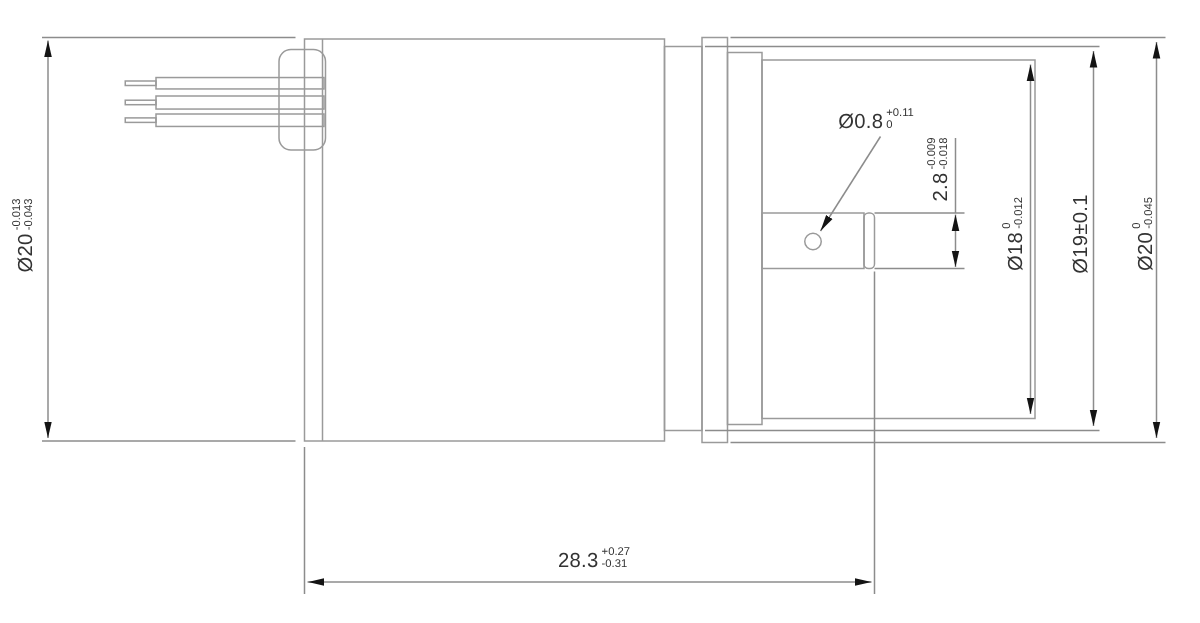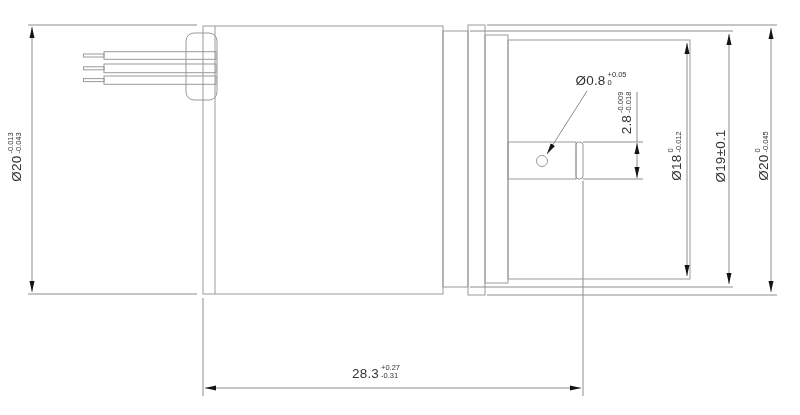--- a/index.html
+++ b/index.html
@@ -99,24 +99,24 @@
   </svg>
 
   <div class="label rot" style="left:16px;top:157px">
     <span class="val">Ø20</span>
     <span class="tol">
       <span>-0.013</span>
       <span>-0.043</span>
     </span>
   </div>
 
-  <div class="label" style="left:601px;top:80px">
+  <div class="label" style="left:584px;top:80px">
     <span class="val">Ø0.8</span>
     <span class="tol">
-      <span>+0.05</span>
+      <span>+0.11</span>
       <span>0</span>
     </span>
   </div>
 
   <div class="label rot" style="left:626px;top:113px">
     <span class="val">2.8</span>
     <span class="tol">
       <span>-0.009</span>
       <span>-0.018</span>
     </span>
@@ -135,21 +135,21 @@
   </div>
 
   <div class="label rot" style="left:763px;top:156px">
     <span class="val">Ø20</span>
     <span class="tol">
       <span>0</span>
       <span>-0.045</span>
     </span>
   </div>
 
-  <div class="label" style="left:376px;top:373px">
+  <div class="label" style="left:396px;top:373px">
     <span class="val">28.3</span>
     <span class="tol">
       <span>+0.27</span>
       <span>-0.31</span>
     </span>
   </div>
 
 </div>
 
 </body></html>

